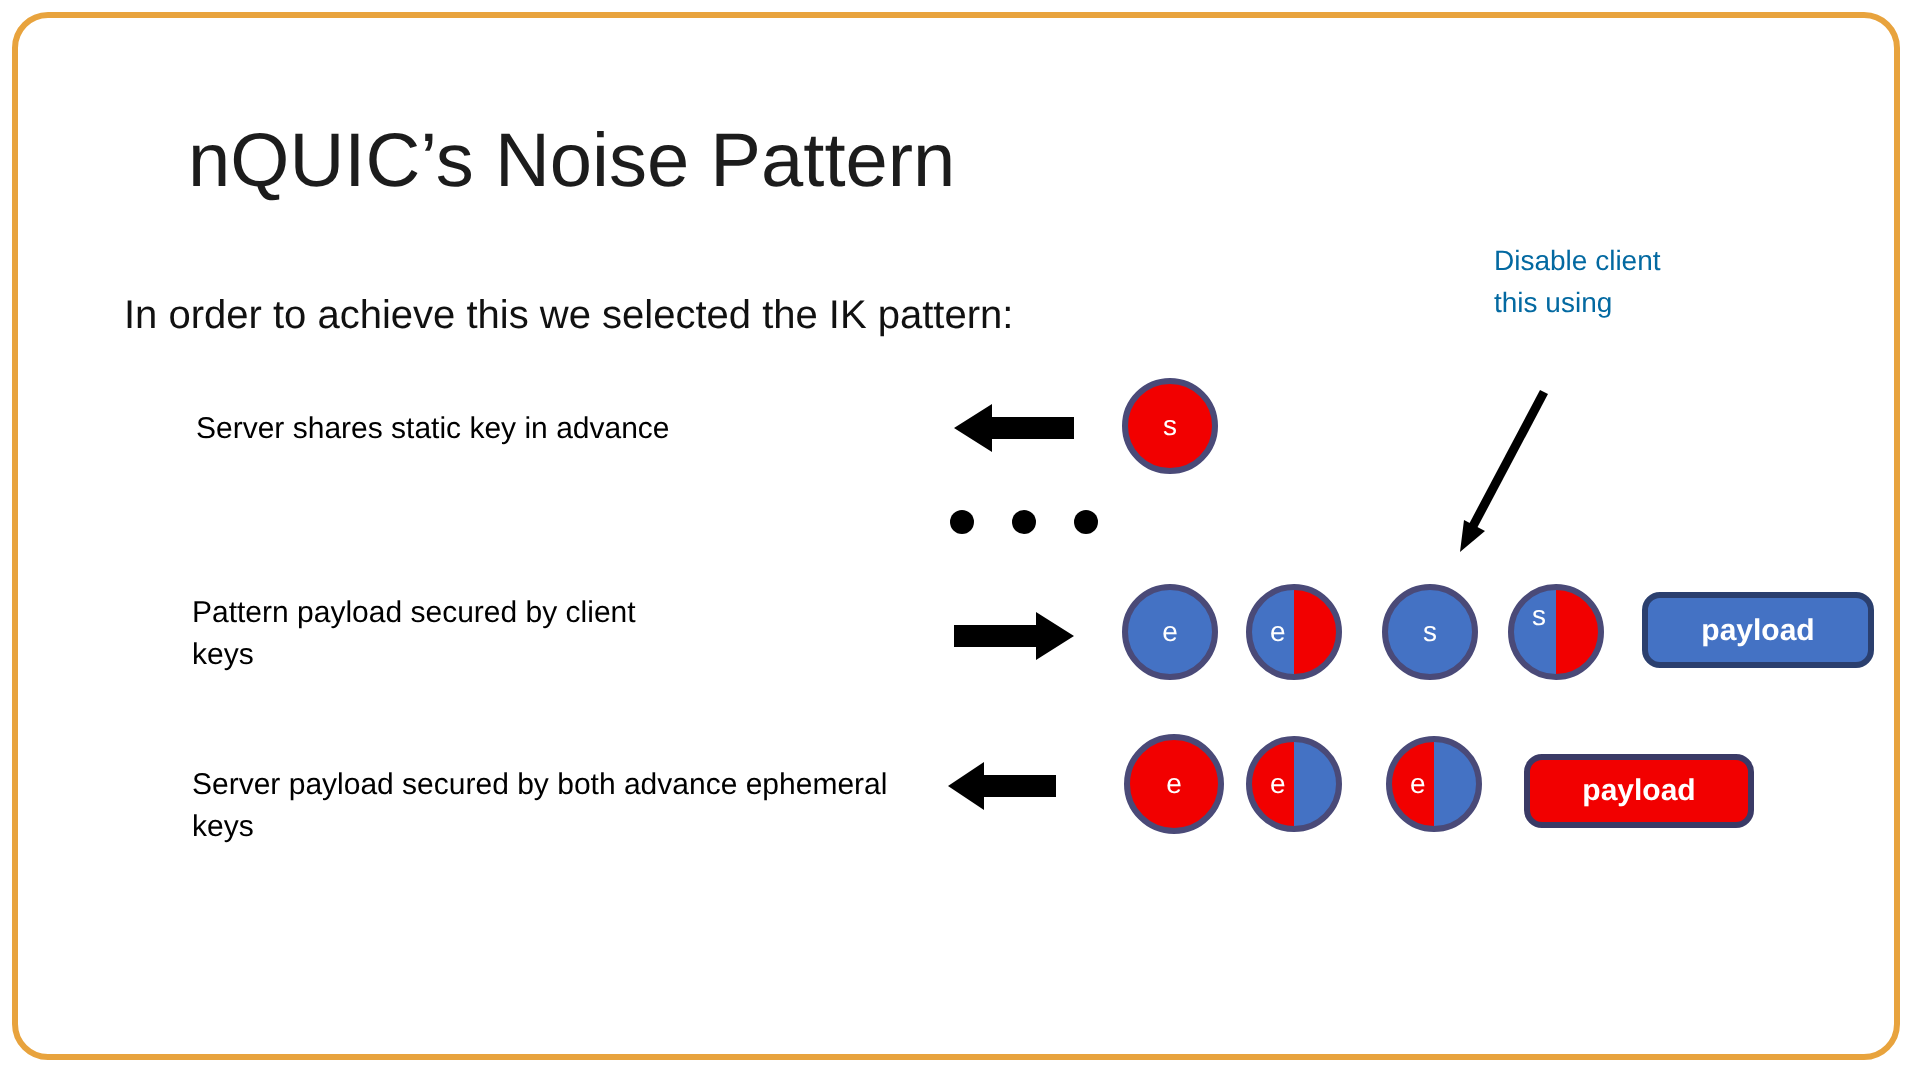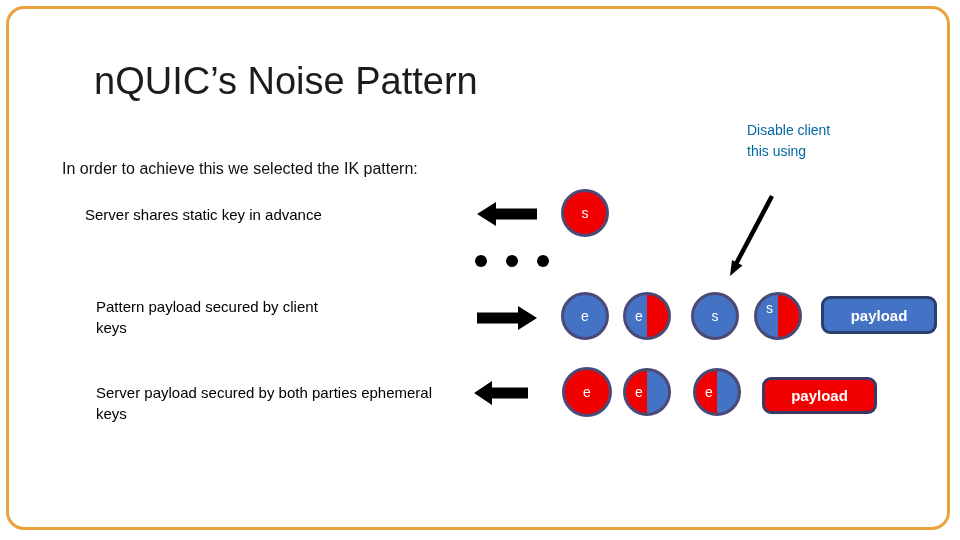--- a/index.html
+++ b/index.html
@@ -3,21 +3,21 @@
 <meta charset="utf-8">
 <style>
   html,body{margin:0;padding:0;background:#ffffff;}
   body{width:960px;height:540px;position:relative;overflow:hidden;
        font-family:"Liberation Sans",sans-serif;color:#000;}
   .abs{position:absolute;}
   .slide-frame{left:6px;top:6px;width:944px;height:524px;
        border:3px solid #e8a33d;border-radius:18px;box-sizing:border-box;pointer-events:none;}
   .title{left:62px;top:60px;font-size:38px;font-weight:300;color:#1c1c1c;
        letter-spacing:0px;white-space:nowrap;margin-left:32px;}
-  .subtitle{left:62px;top:160px;font-size:16px;color:#111;white-space:nowrap;}
+  .subtitle{left:62px;top:147px;font-size:20px;color:#111;white-space:nowrap;}
   .note{left:747px;top:120px;width:130px;font-size:14px;line-height:21px;color:#0369a1;}
   .rowtext{font-size:15px;line-height:21px;color:#000;}
   .circle{width:48px;height:48px;border-radius:50%;
        border:3px solid #4a4a78;box-sizing:border-box;}
   .solid-red{background:#f20000;}
   .solid-blue{background:#4472c4;}
   .half-blue-red{background:linear-gradient(90deg,#4472c4 0 50%,#f20000 50% 100%);}
   .half-red-blue{background:linear-gradient(90deg,#f20000 0 50%,#4472c4 50% 100%);}
   .circle .lbl{position:absolute;color:#fff;font-size:14px;}
   .circle.center-label .lbl{left:50%;top:50%;transform:translate(-50%,-52%);}
@@ -41,21 +41,21 @@
 <div class="abs note">
   <div>Disable client</div>
   <div>this using</div>
 </div>
 
 <svg class="abs" style="left:700px;top:192px;" width="85" height="95" viewBox="0 0 85 95">
   <line x1="72" y1="4" x2="36" y2="72" stroke="#000" stroke-width="4.5"></line>
   <polygon points="30,84 42.5,73.5 32,68" fill="#000"></polygon>
 </svg>
 
-<div class="abs rowtext" style="left:85px;top:204px;">
+<div class="abs rowtext" style="left:98px;top:204px;">
   <div>Server shares static key in advance</div>
 </div>
 <svg class="abs" style="left:477px;top:199px;" width="60" height="30" viewBox="0 0 60 30">
   <polygon points="0,15 19,3 19,9.5 60,9.5 60,20.5 19,20.5 19,27" fill="#000"></polygon>
 </svg>
 <div class="abs circle solid-red center-label" style="left:561px;top:189px;">
   <span class="lbl">s</span>
 </div>
 
 <div class="abs dot" style="left:475px;top:255px;"></div>
@@ -79,21 +79,21 @@
   <span class="lbl">s</span>
 </div>
 <div class="abs circle half-blue-red left-label label-high" style="left:754px;top:292px;">
   <span class="lbl">s</span>
 </div>
 <div class="abs payload blue" style="left:821px;top:296px;width:116px;height:38px;">
   <span>payload</span>
 </div>
 
 <div class="abs rowtext" style="left:96px;top:382px;">
-  <div>Server payload secured by both parties ephemeral</div>
+  <div>Server payload secured by both advance ephemeral</div>
   <div>keys</div>
 </div>
 <svg class="abs" style="left:474px;top:378px;" width="54" height="30" viewBox="0 0 54 30">
   <polygon points="0,15 18,3 18,9.5 54,9.5 54,20.5 18,20.5 18,27" fill="#000"></polygon>
 </svg>
 <div class="abs circle solid-red center-label" style="left:562px;top:367px;width:50px;height:50px;">
   <span class="lbl">e</span>
 </div>
 <div class="abs circle half-red-blue left-label" style="left:623px;top:368px;">
   <span class="lbl">e</span>

